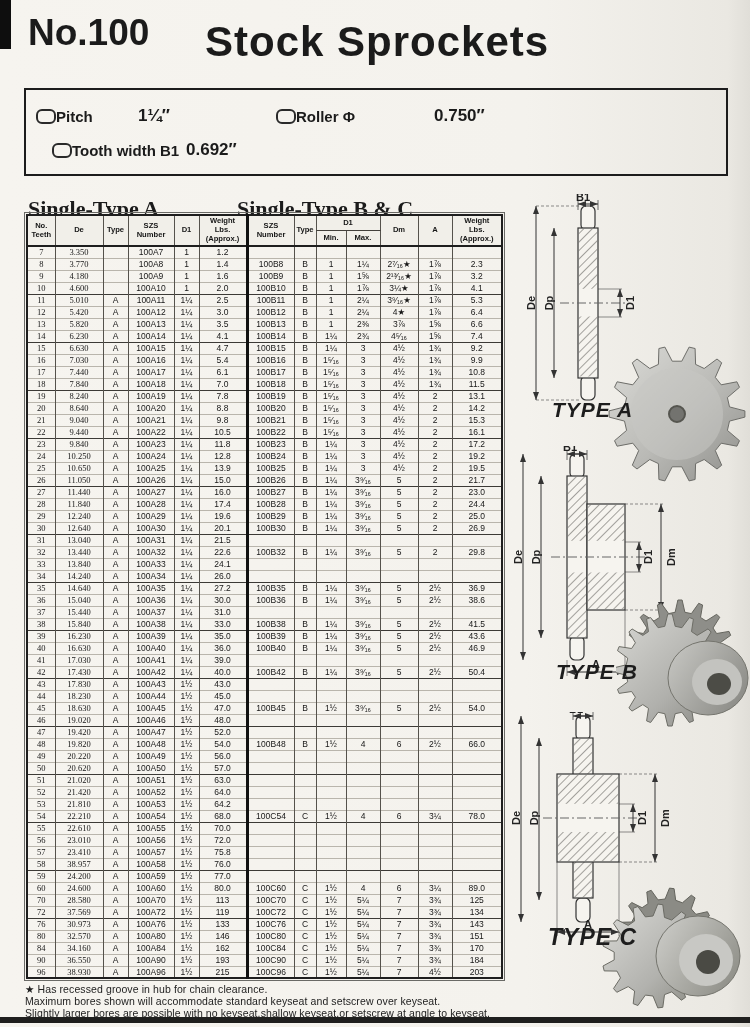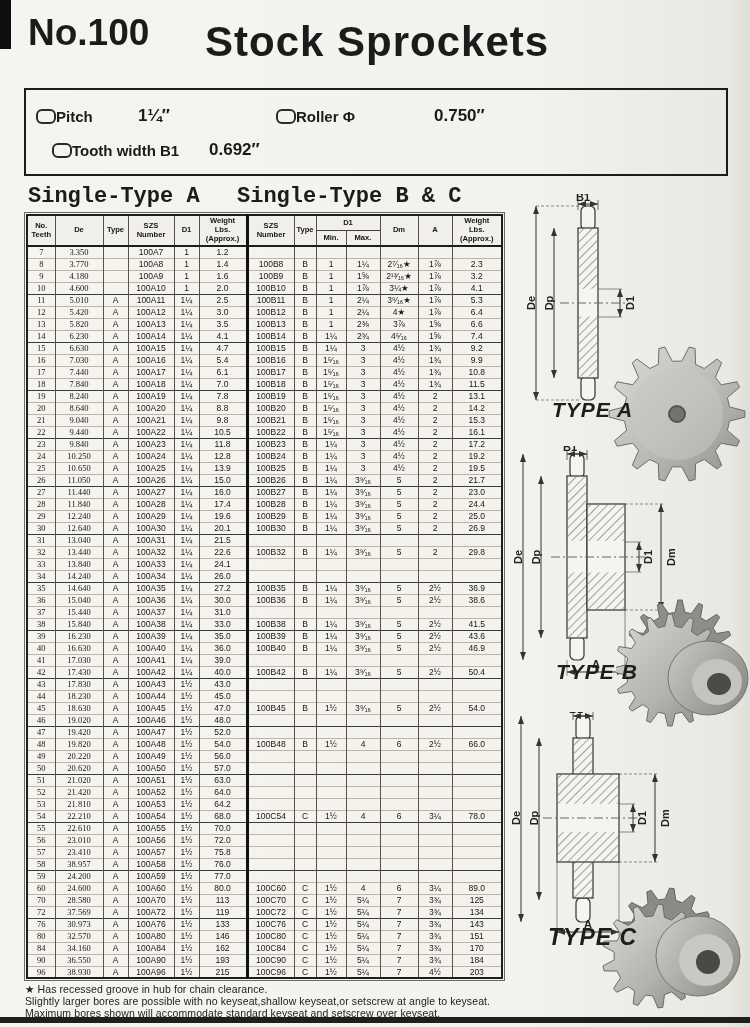--- a/index.html
+++ b/index.html
@@ -13,21 +13,21 @@
 
   .no-label{position:absolute;left:28px;top:12px;font-size:37px;font-weight:700;letter-spacing:0px;}
   .page-title{position:absolute;left:205px;top:18px;font-size:42px;font-weight:700;letter-spacing:1px;}
 
   .spec-box{position:absolute;left:24px;top:88px;width:700px;height:84px;border:2px solid #1c1c1c;}
   .spec-item{position:absolute;display:flex;align-items:center;}
   .oval{width:16px;height:11px;border:2px solid #2a2a2a;border-radius:6px;background:transparent;flex:0 0 auto;}
   .spec-label{font-size:15px;font-weight:700;}
   .spec-value{font-size:17px;font-weight:700;}
 
-  .section-title{position:absolute;top:184px;font-family:Liberation Mono, monospace;font-size:22px;font-weight:700;}
+  .section-title{position:absolute;top:196px;font-family:Liberation Serif, serif;font-size:22px;font-weight:700;}
   .st-a{left:28px;} .st-bc{left:237px;}
 
   .table-wrap{position:absolute;left:24px;top:212px;width:477px;border:1px solid #6a6a66;padding:1px;background:transparent;}
   table.sprk{border-collapse:collapse;table-layout:fixed;width:473px;border:2px solid #1e1e1e;}
   table.sprk th, table.sprk td{
     border-left:1px solid #55524c; padding:0; margin:0; overflow:hidden;
     font-size:8.5px; line-height:1; text-align:center; vertical-align:middle;
     white-space:nowrap; color:#161616;
   }
   table.sprk thead th{
@@ -86,21 +86,21 @@
       <span class="oval"></span>
       <span class="spec-label">Roller Φ</span>
     </div>
     <div class="spec-item" style="left:408px;top:16px;">
       <span class="spec-value">0.750″</span>
     </div>
     <div class="spec-item" style="left:26px;top:52px;">
       <span class="oval"></span>
       <span class="spec-label">Tooth width B1</span>
     </div>
-    <div class="spec-item" style="left:160px;top:50px;margin-left:23px;">
+    <div class="spec-item" style="left:160px;top:50px;">
       <span class="spec-value">0.692″</span>
     </div>
   </div>
 
   <div class="section-title st-a">Single-Type A</div>
   <div class="section-title st-bc">Single-Type B &amp; C</div>
 
   <div class="table-wrap">
     <table class="sprk">
       <colgroup>
@@ -1060,22 +1060,22 @@
             <td>7</td>
             <td>4½</td>
             <td>203</td>
           </tr>
         </tbody>
     </table>
   </div>
 
   <div class="footnotes">
     <div>★ Has recessed groove in hub for chain clearance.</div>
+    <div>Maximum bores shown will accommodate standard keyseat and setscrew over keyseat.</div>
     <div>Slightly larger bores are possible with no keyseat,shallow keyseat,or setscrew at angle to keyseat.</div>
-    <div>Maximum bores shown will accommodate standard keyseat and setscrew over keyseat.</div>
   </div>
 
   <svg class="diag d-a" width="240" height="212" viewBox="0 -8 240 212">
     <defs>
       <pattern id="hatch" width="6" height="6" patternTransform="rotate(45)" patternUnits="userSpaceOnUse">
         <line x1="0" y1="0" x2="0" y2="6" stroke="#5c5a55" stroke-width="1.1"></line>
       </pattern>
       <marker id="ma" markerWidth="9" markerHeight="8" refX="8" refY="4" orient="auto-start-reverse">
         <path d="M0,1 L8,4 L0,7 z" fill="#333"></path>
       </marker>

